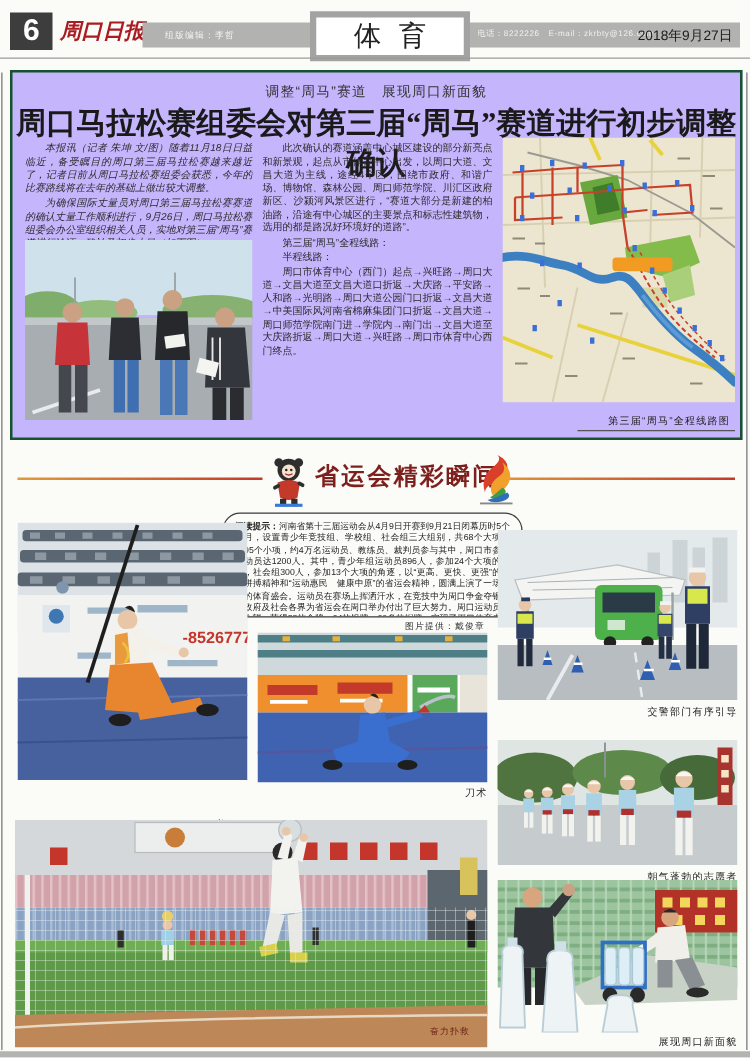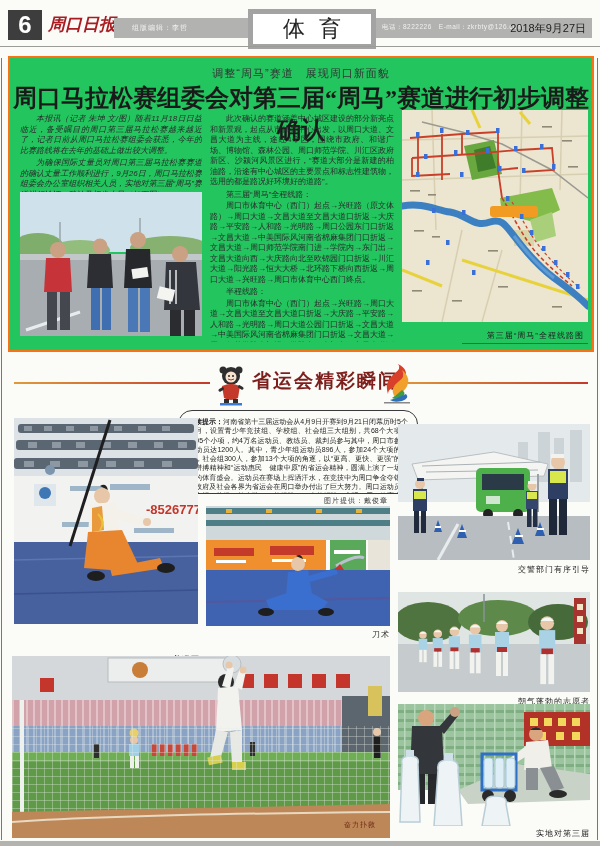--- a/index.html
+++ b/index.html
@@ -17,21 +17,21 @@
   .hdr .bar{position:absolute;left:114px;top:18px;right:8px;height:20px;background:#b2b2b0;}
   .hdr .editor{position:absolute;left:132px;top:23px;font-size:7px;color:#f2f2f0;letter-spacing:1px;}
   .hdr .secbox{position:absolute;left:248px;top:9px;width:118px;height:30px;background:#fff;border:5px solid #a3a3a3;
     text-align:center;line-height:30px;font-size:22px;letter-spacing:14px;text-indent:14px;color:#222;
     font-family:"Liberation Serif","DejaVu Serif",serif;}
   .hdr .contact{position:absolute;left:382px;top:23px;font-size:6.5px;color:#f0f0ee;letter-spacing:0.5px;}
   .hdr .date{position:absolute;right:14px;top:21px;font-size:11px;font-weight:normal;color:#1c1c1c;}
   .hdr .rule{position:absolute;left:0;right:0;top:46px;height:1px;background:#9b9b98;}
 
   
-  .article{position:absolute;left:8px;top:56px;width:582px;height:292px;border:2px solid #f97316;background:#22c55e;}
+  .article{position:absolute;left:8px;top:56px;width:582px;height:292px;border:2px solid #14532d;background:#c4b5fd;}
   .kicker{position:absolute;left:0;right:0;top:8px;text-align:center;font-size:11px;color:#333;letter-spacing:1px;}
   .headline{position:absolute;left:0;right:0;top:24px;text-align:center;font-size:24px;font-weight:bold;color:#1a1a1a;
     font-family:"Liberation Serif","DejaVu Serif",serif;letter-spacing:0px;}
   .col{position:absolute;top:56px;font-size:8px;line-height:10.5px;color:#2b2b2b;text-align:justify;overflow:hidden;}
   .col p{margin:0 0 2px 0;text-indent:2em;}
   .col .sub{font-weight:normal;text-indent:2em;margin:1px 0;}
   .col1{left:10px;width:182px;height:78px;font-style:italic;}
   .col2{left:200px;width:184px;height:228px;}
   .photo-survey{position:absolute;left:10px;top:134px;width:182px;height:144px;}
   .mapwrap{position:absolute;left:392px;top:52px;width:186px;}
@@ -121,21 +121,20 @@
         <line x1="156" y1="78" x2="156" y2="112" stroke="#e8e8e8" stroke-width="1.5"></line>
         <rect x="138" y="96" width="16" height="12" fill="#f4f4f0" transform="rotate(14 146 102)"></rect>
         <rect x="150" y="118" width="11" height="26" fill="#2a2c30"></rect>
         <rect x="164" y="118" width="11" height="26" fill="#2a2c30"></rect>
       </svg>
     </div>
 
     <div class="col col2">
       <p>此次确认的赛道涵盖中心城区建设的部分新亮点和新景观，起点从市体育中心出发，以周口大道、文昌大道为主线，途经4个区，围绕市政府、和谐广场、博物馆、森林公园、周口师范学院、川汇区政府新区、沙颍河风景区进行，“赛道大部分是新建的柏油路，沿途有中心城区的主要景点和标志性建筑物，选用的都是路况好环境好的道路”。</p>
       <div class="sub">第三届“周马”全程线路：</div>
-      <p>周口市体育中心（西门）起点→兴旺路（原文体路）→周口大道→文昌大道至文昌大道口折返→大庆路→平安路→人和路→光明路→周口公园东门口折返→文昌大道→中美国际风河南省棉麻集团门口折返→文昌大道→周口师范学院南门进→学院内→东门出→文昌大道向西→大庆路向北至欧锦园门口折返→川汇大道→阳光路→恒大大桥→北环路下桥向西折返→周口大道→兴旺路→周口市体育中心西门终点。</p>
       <div class="sub">半程线路：</div>
       <p>周口市体育中心（西门）起点→兴旺路→周口大道→文昌大道至文昌大道口折返→大庆路→平安路→人和路→光明路→周口大道公园门口折返→文昌大道→中美国际风河南省棉麻集团门口折返→文昌大道→周口师范学院南门进→学院内→南门出→文昌大道至大庆路折返→周口大道→兴旺路→周口市体育中心西门终点。</p>
 
     </div>
 
     <div class="mapwrap">
       <svg width="186" height="212" viewBox="0 0 186 212">
         <rect width="186" height="212" fill="#ece5cf"></rect>
 
         <g stroke="#d8cfb2" stroke-width="1.5">
@@ -643,15 +642,15 @@
 
       <g fill="#eef4f6" stroke="#b9cdd6" stroke-width="1.5">
         <path d="M4 60 Q2 52 12 52 Q22 52 20 60 L22 118 L2 118 Z"></path>
         <path d="M40 66 Q38 56 50 56 Q62 56 60 66 L64 122 L36 122 Z"></path>
         <path d="M88 100 Q86 92 98 92 Q110 92 108 100 L112 122 L84 122 Z"></path>
       </g>
       <rect x="8" y="46" width="8" height="7" fill="#cfe0e8"></rect>
         <rect x="46" y="49" width="9" height="8" fill="#cfe0e8"></rect>
     </svg>
   </div>
-  <div class="cap" style="left:460px;top:828px;width:130px;">实地对第三届</div>
+  <div class="cap" style="left:460px;top:828px;width:130px;">展现周口新面貌</div>
 
 </div>
 
 </body></html>

